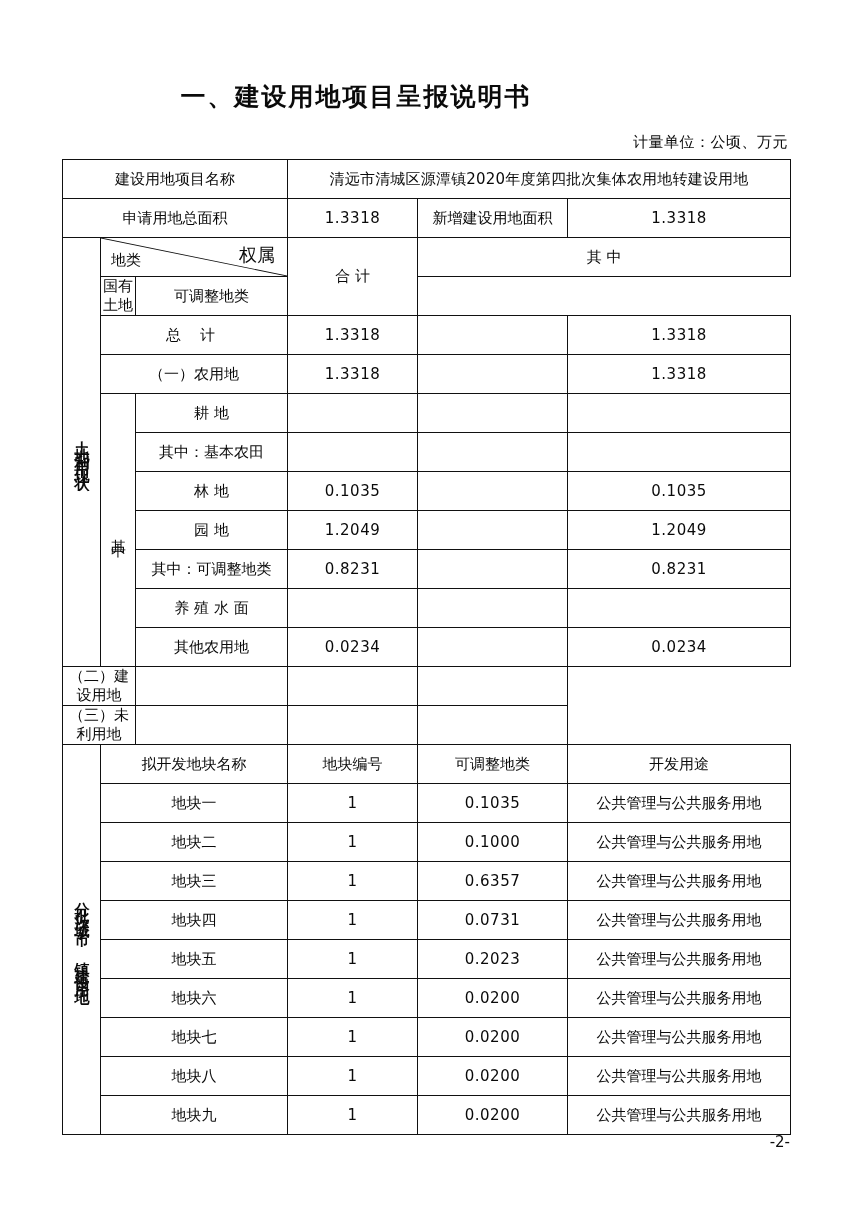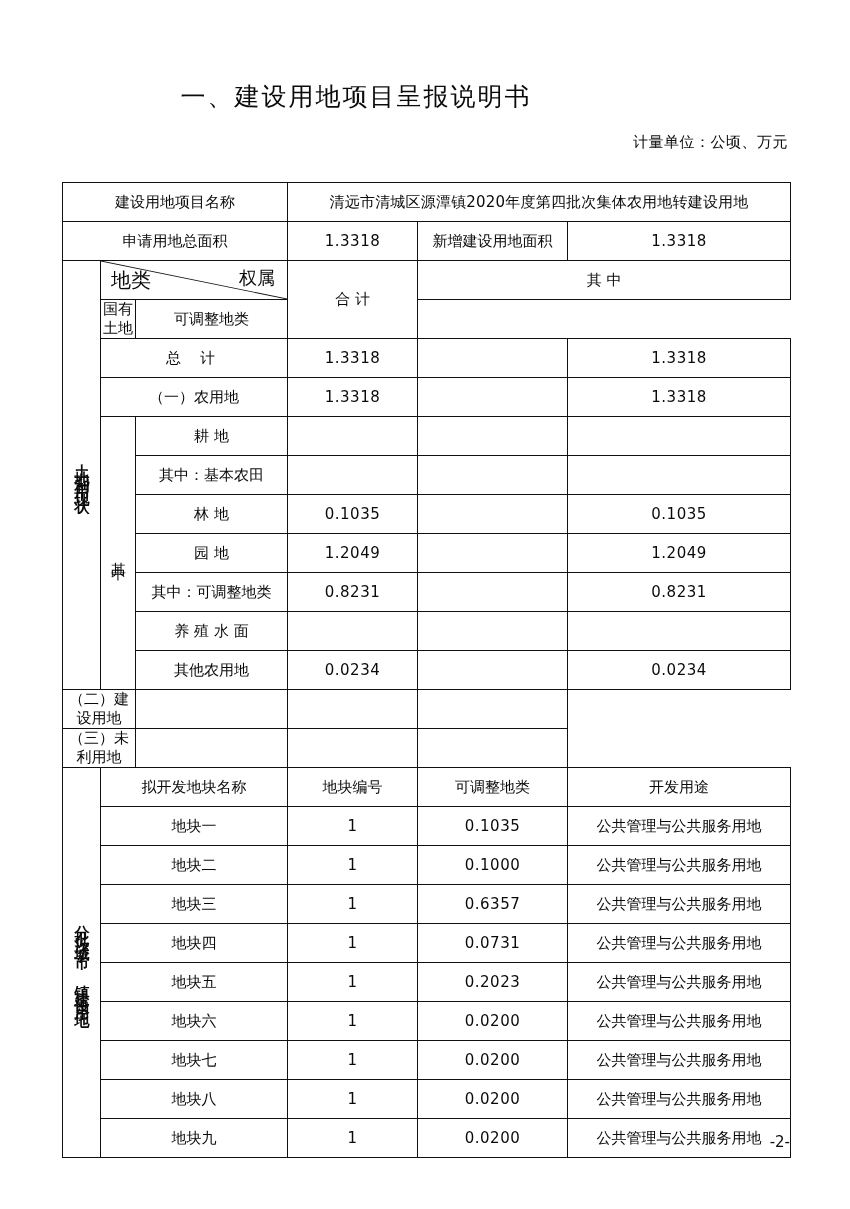--- a/index.html
+++ b/index.html
@@ -13,34 +13,34 @@
   }
   .page{
     position:absolute;
     left:0;top:0;width:850px;height:1209px;
   }
   .title{
     position:absolute;
     left:0;top:80px;width:712px;
     text-align:center;
     font-size:25px;
-    font-weight:normal;
+    font-weight:bold;
     letter-spacing:2px;
     font-family:"DejaVu Sans","Liberation Sans",sans-serif;
   }
   .unitline{
     position:absolute;
     right:62px;top:133px;
     font-size:15px;
     font-weight:normal;
     letter-spacing:0.5px;
   }
   table.main{
     position:absolute;
-    left:62px;top:182px;
+    left:62px;top:159px;
     width:728px;
     border-collapse:collapse;
     table-layout:fixed;
     padding-left:22px;
   }
   table.main td{
     border:1.6px solid #111;
     font-size:15px;
     text-align:center;
     vertical-align:middle;
@@ -81,21 +81,21 @@
   }
   .diagcell svg{
     position:absolute;left:0;top:0;width:100%;height:100%;
   }
   .diag-tr{
     position:absolute;right:12px;top:6px;
     font-size:18px;
   }
   .diag-bl{
     position:absolute;left:10px;bottom:6px;
-    font-size:20px;
+    font-size:15px;
   }
   .projname{font-size:15px;letter-spacing:0.2px;}
   .pagenum{
     position:absolute;
     right:60px;top:1133px;
     font-size:15px;
   }
 </style>
 </head>
 <body>

